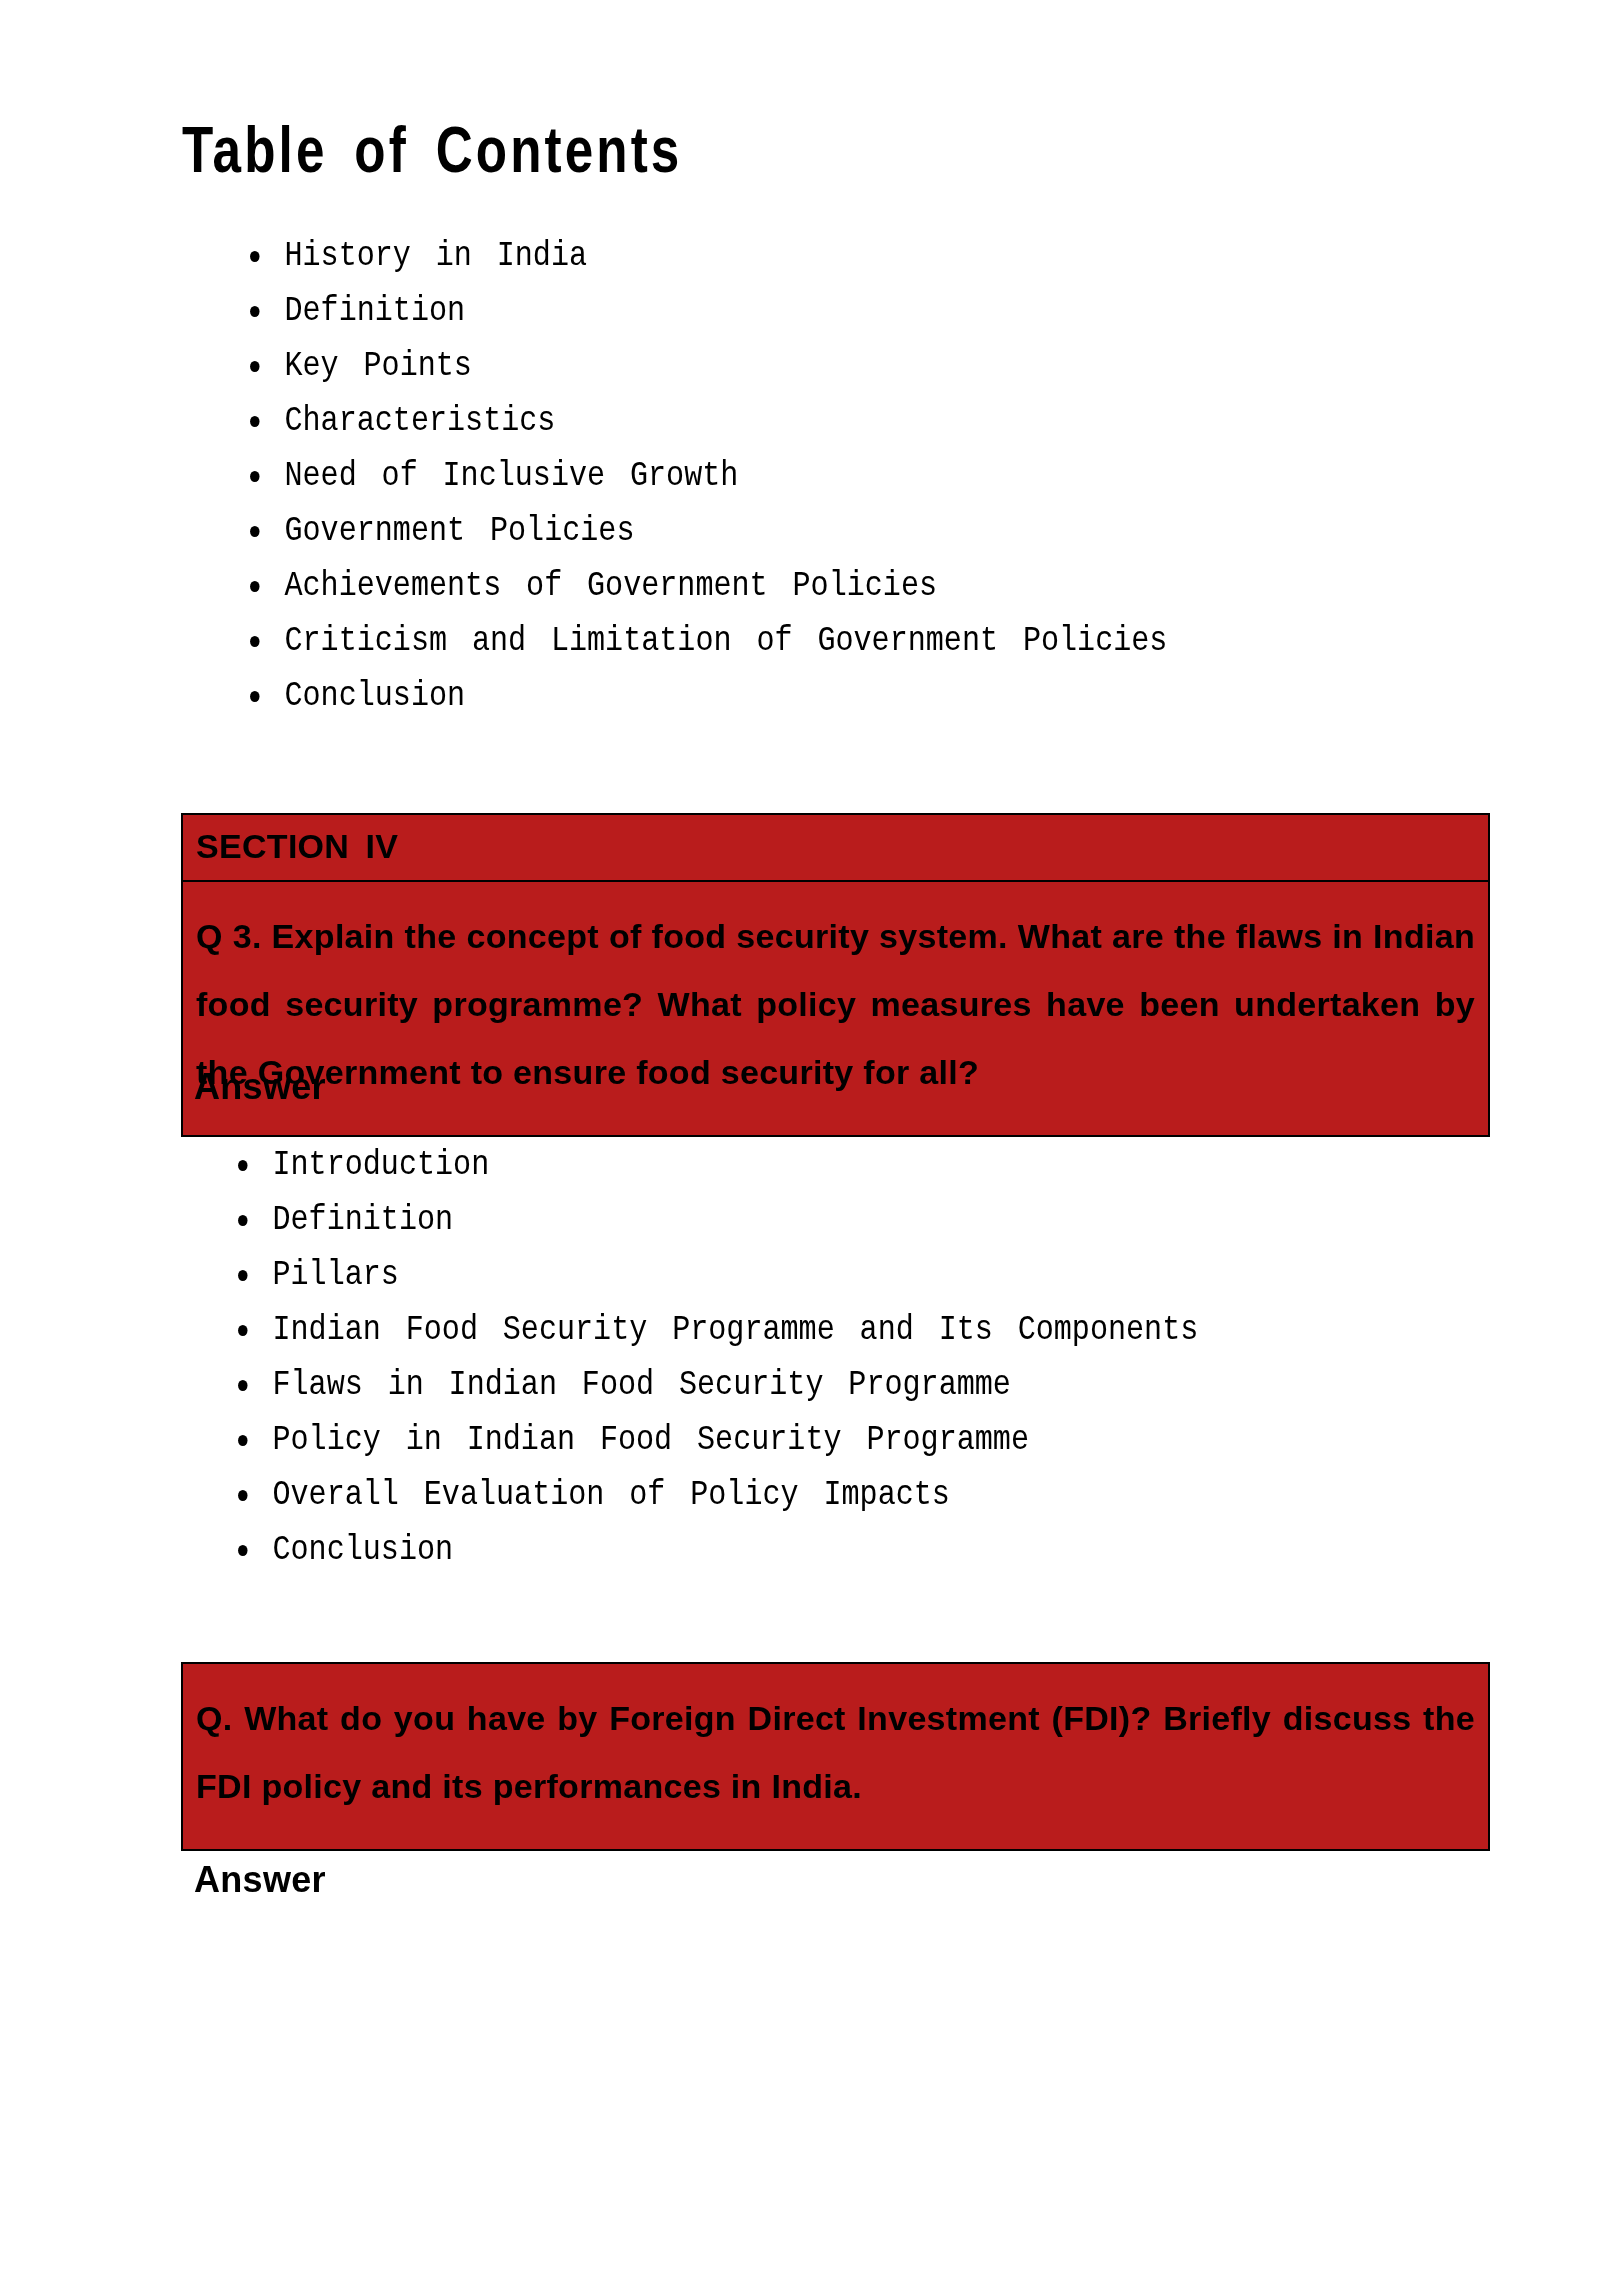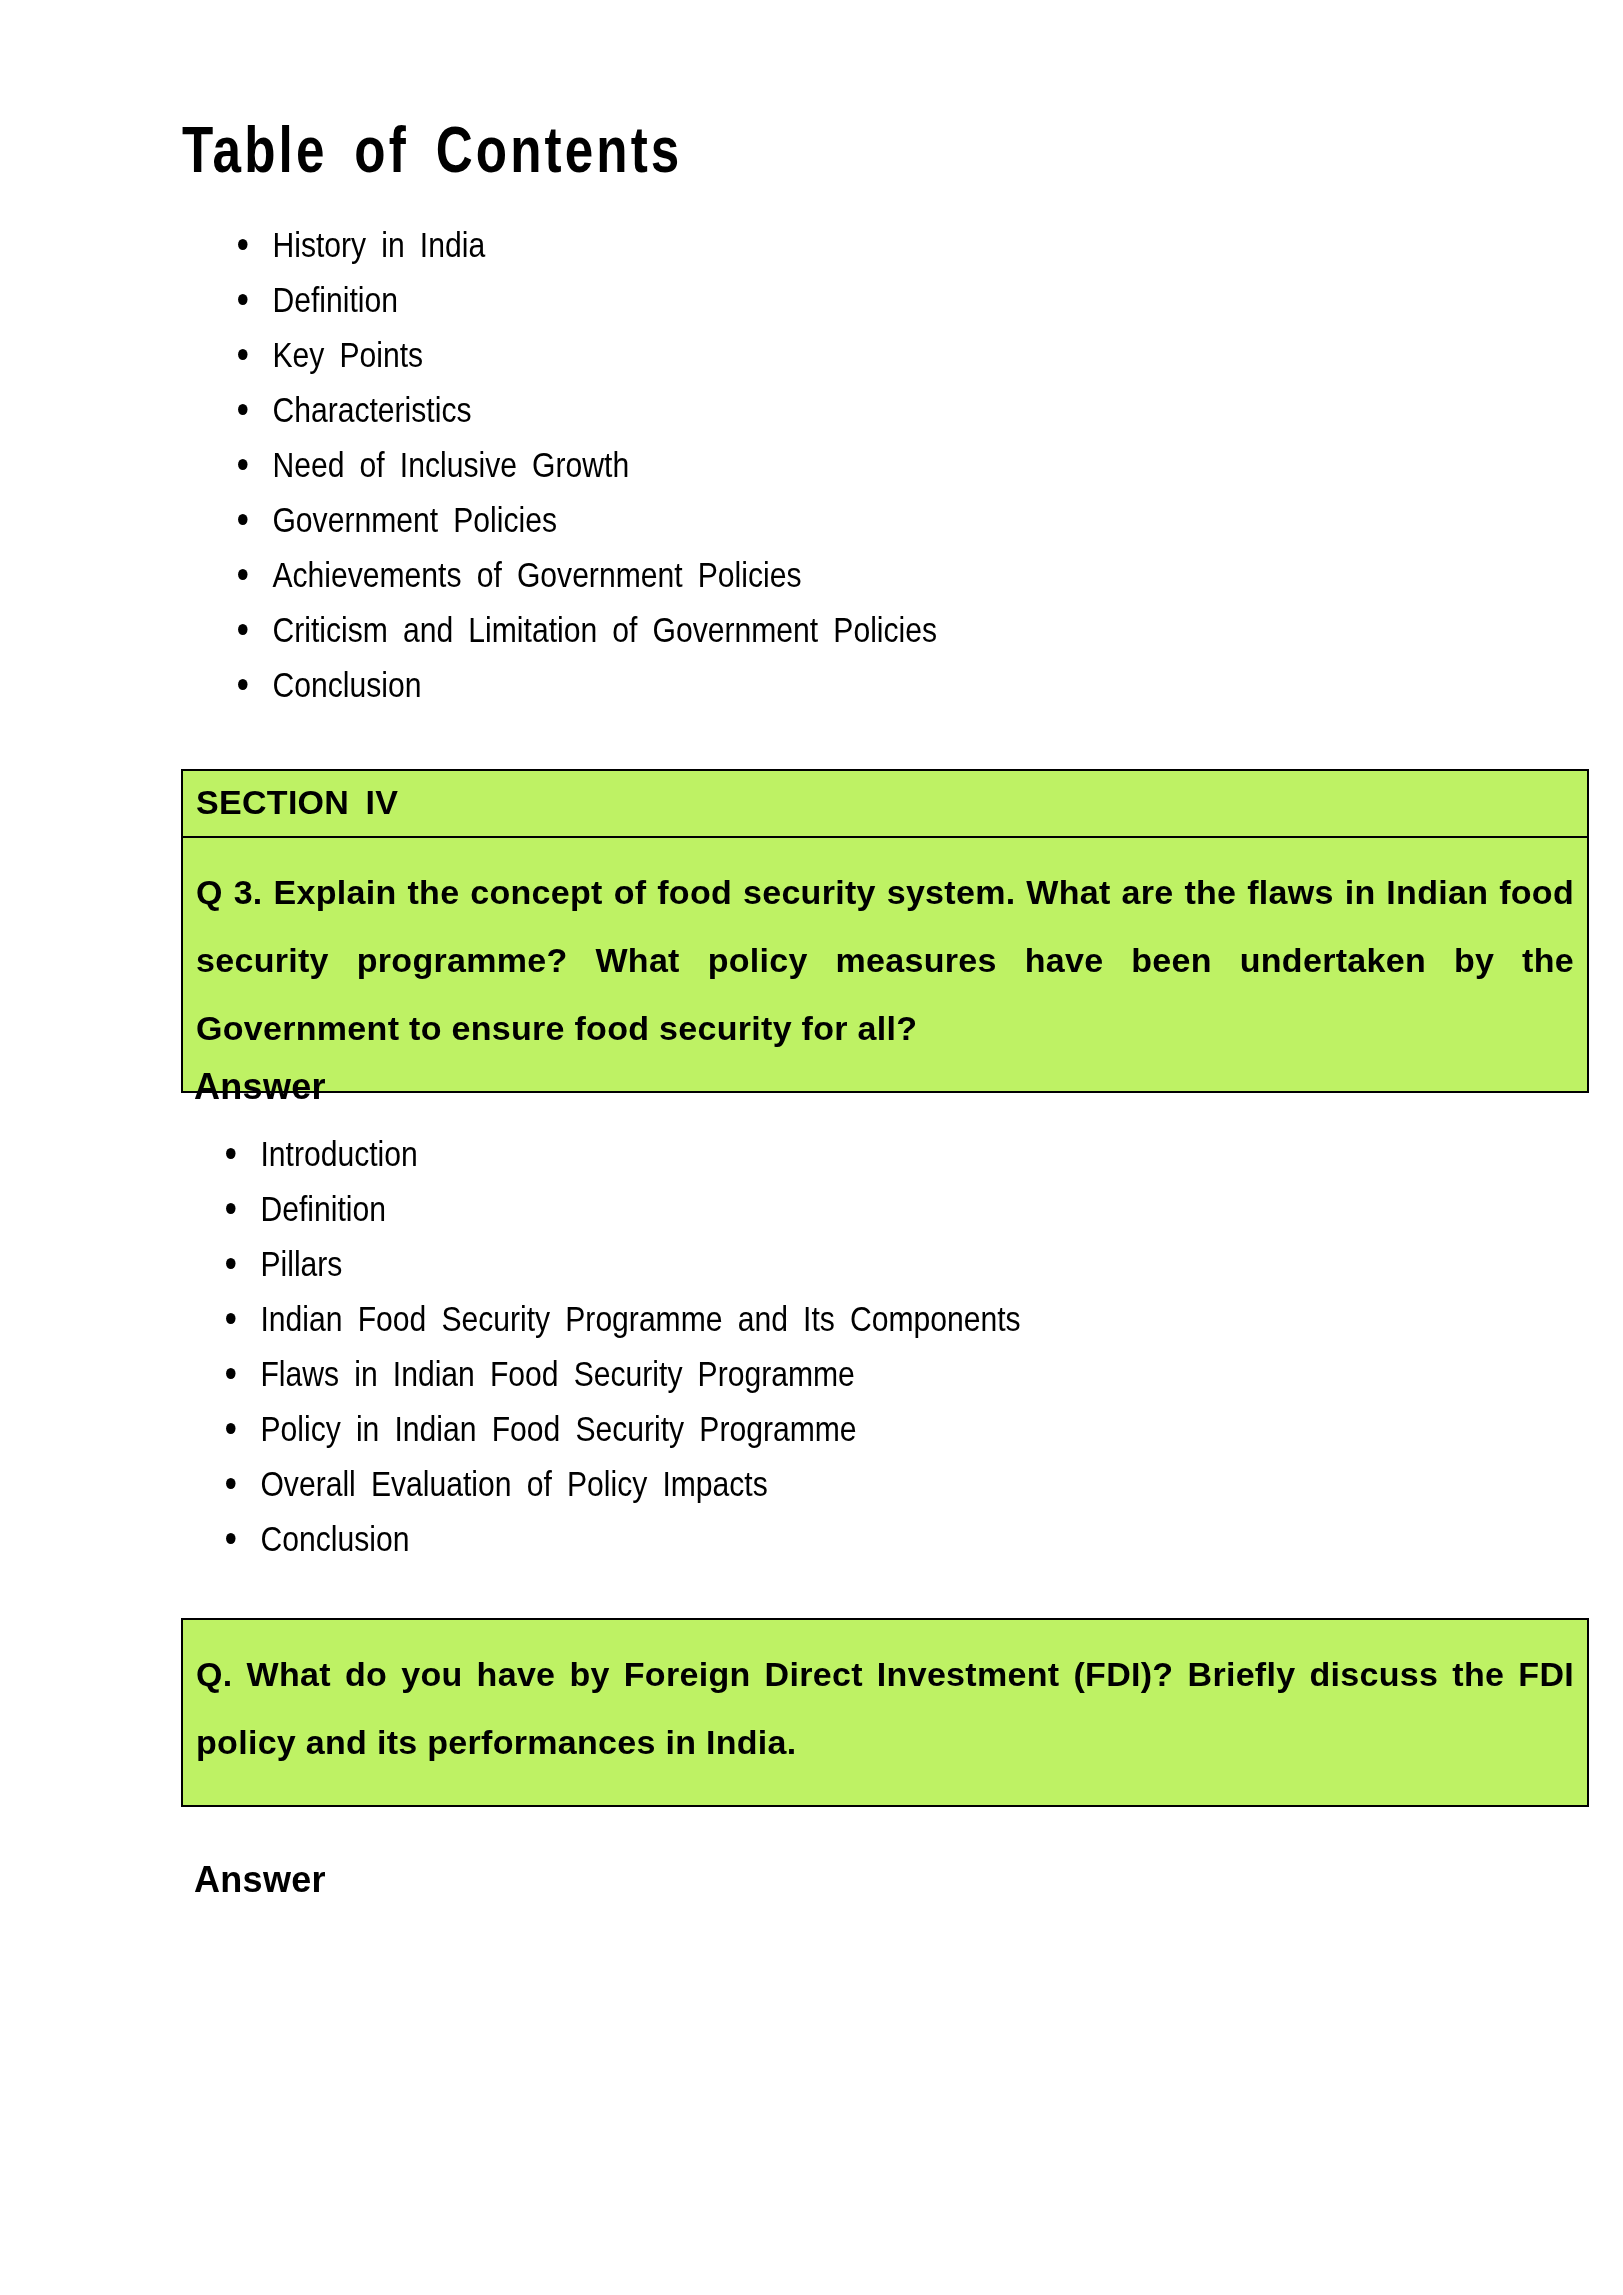--- a/index.html
+++ b/index.html
@@ -36,22 +36,23 @@
     line-height: 1.12;
     white-space: nowrap;
     transform: scaleX(0.80);
     transform-origin: left top;
   }
 
   
   .toc-list {
     position: absolute;
     list-style: none;
-    margin: 0;
+    margin: 12px;
     padding: 0;
+    font-family: Liberation Mono, monospace;
   }
   .toc-list li {
     position: relative;
     height: 55px;
     padding-left: 111px;
     font-size: 35px;
     font-weight: normal;
     word-spacing: 7.9px;
     line-height: 55px;
     white-space: nowrap;
@@ -69,24 +70,25 @@
     border-radius: 50%;
   }
 
   #toc-list-1 { left: 177px; top: 217px; }
   #toc-list-2 { left: 165px; top: 1126px; }
 
   
   .qbox {
     position: absolute;
     left: 181px;
-    width: 1408px;
+    width: 1309px;
     border: 2px solid #000;
     box-sizing: border-box;
-    background: #bef264;
+    background: #b91c1c;
+    margin-top: 44px;
   }
   .qbox-header {
     border-bottom: 2px solid #000;
     padding: 14.4px 13px 17px 13px;
     font-size: 34px;
     font-weight: bold;
     letter-spacing: 0.3px;
     word-spacing: 6.5px;
     line-height: 1.0;
   }

